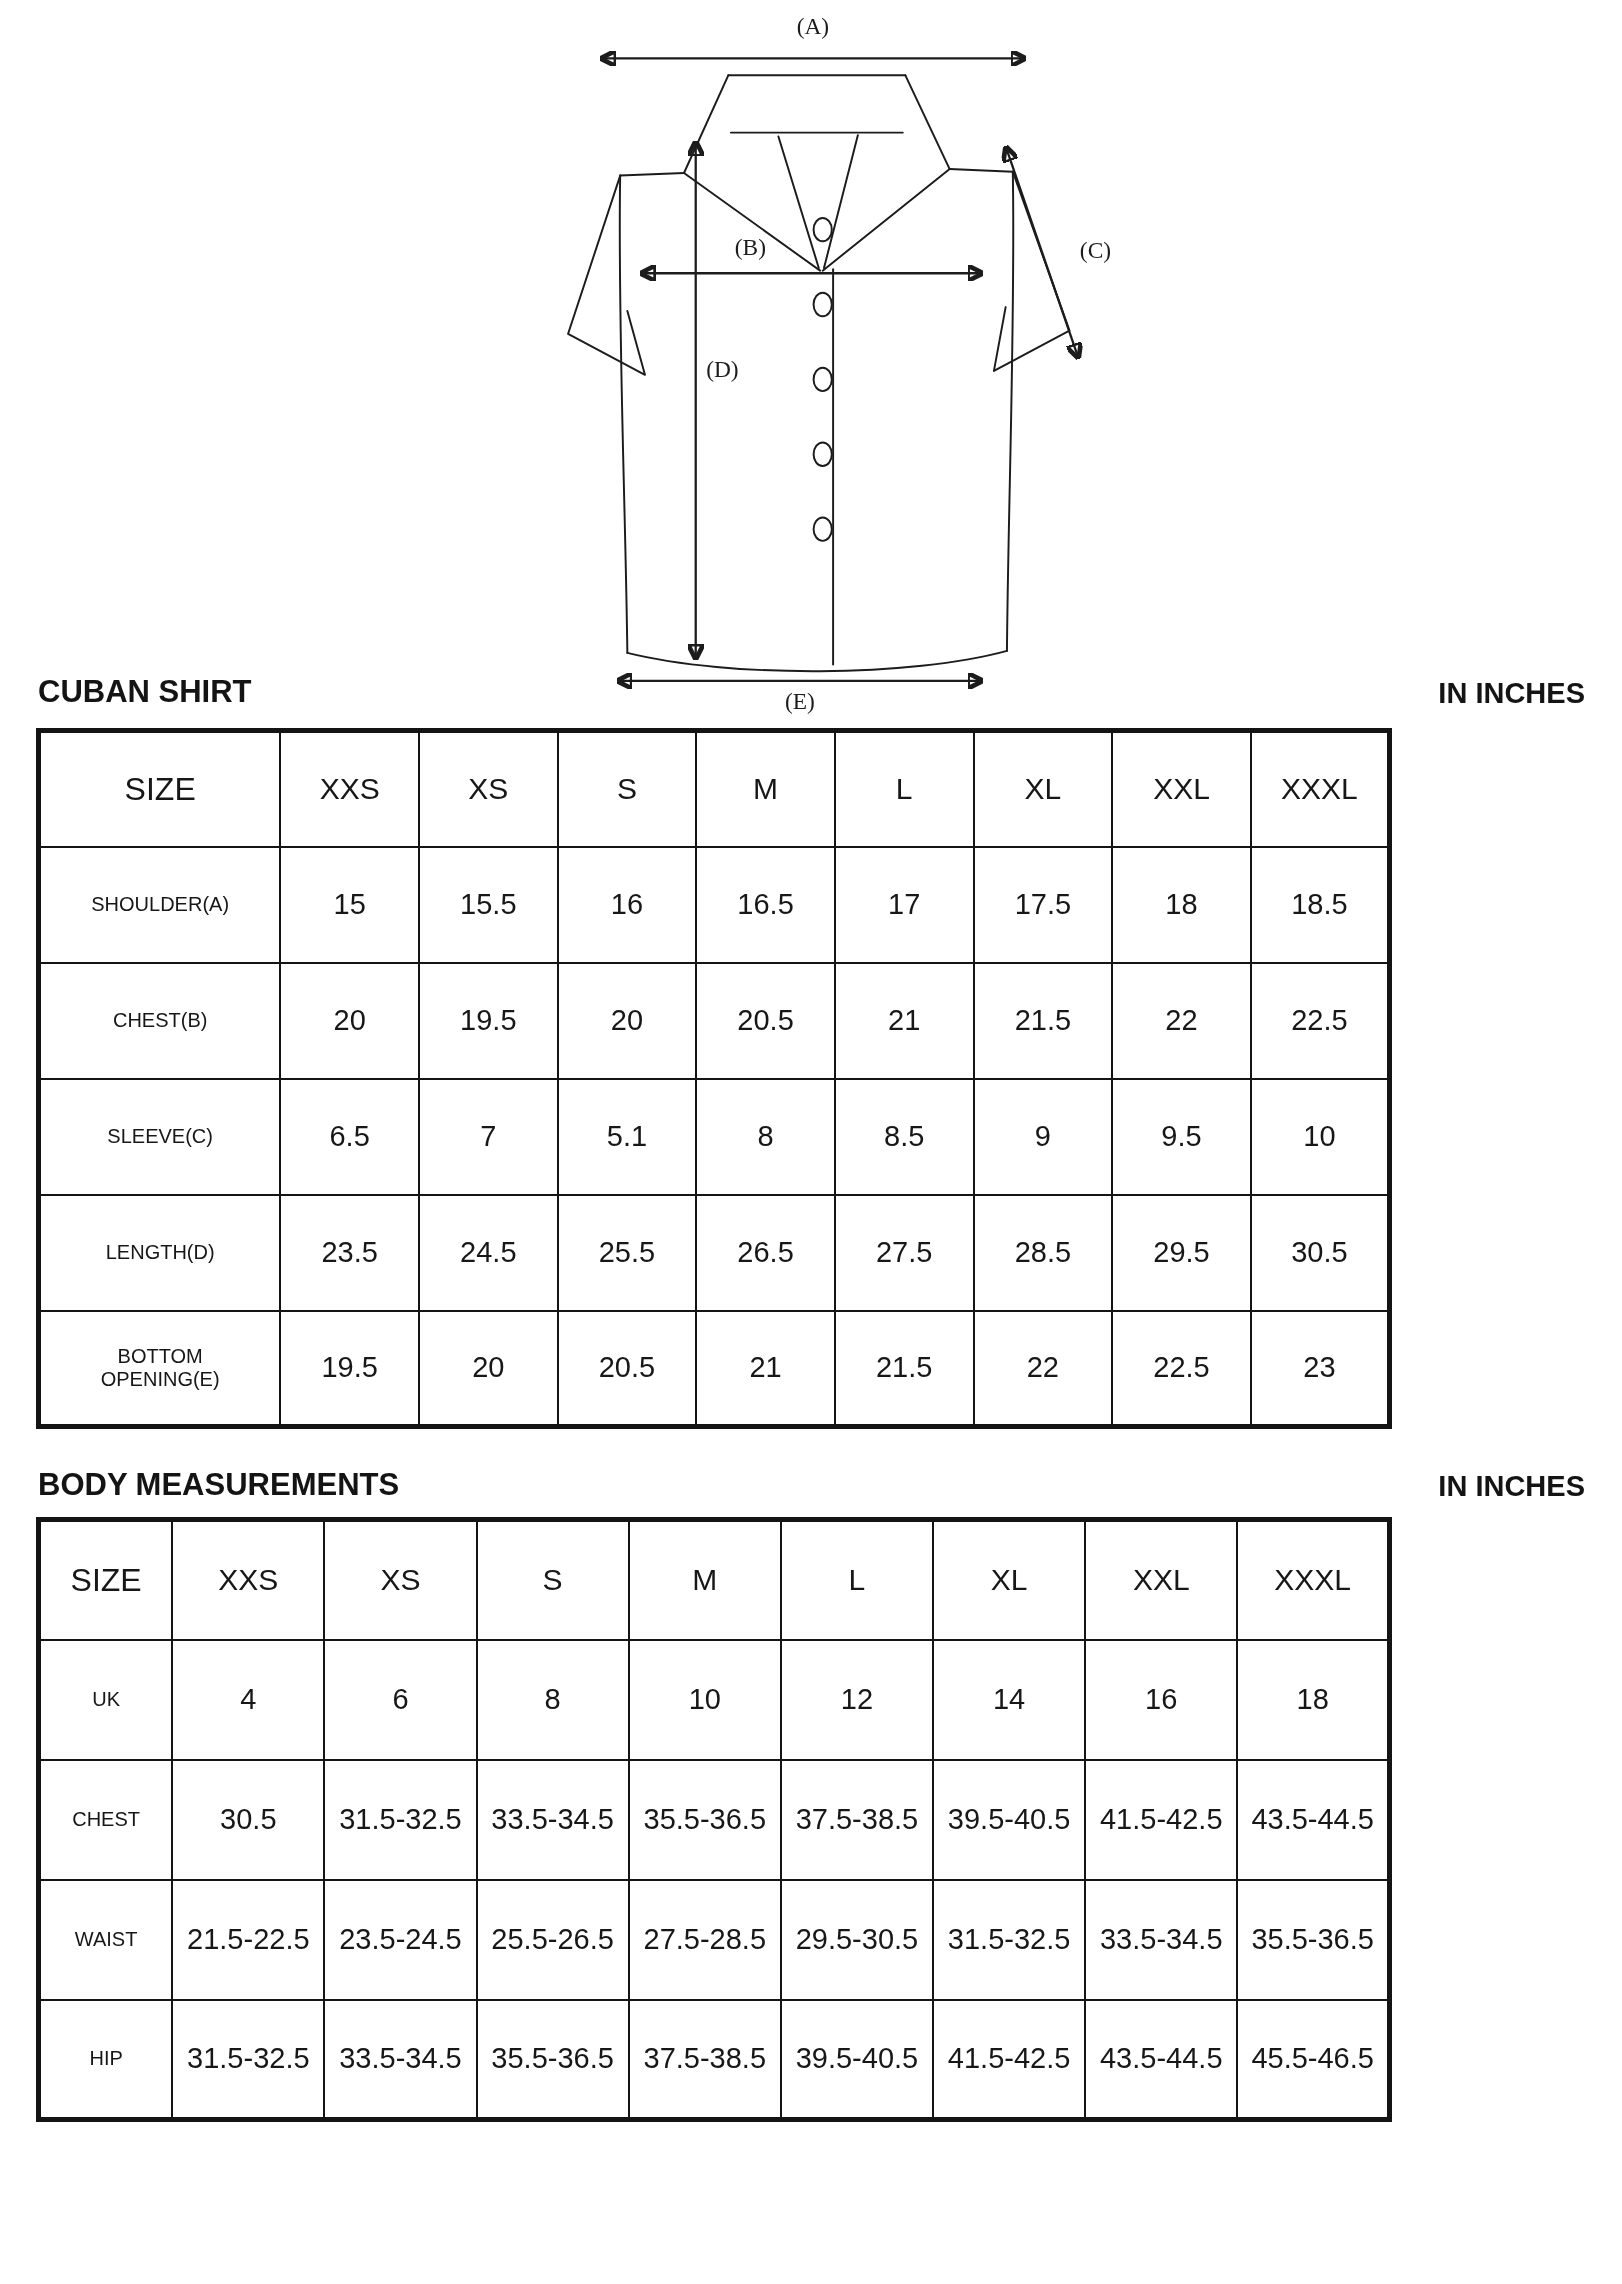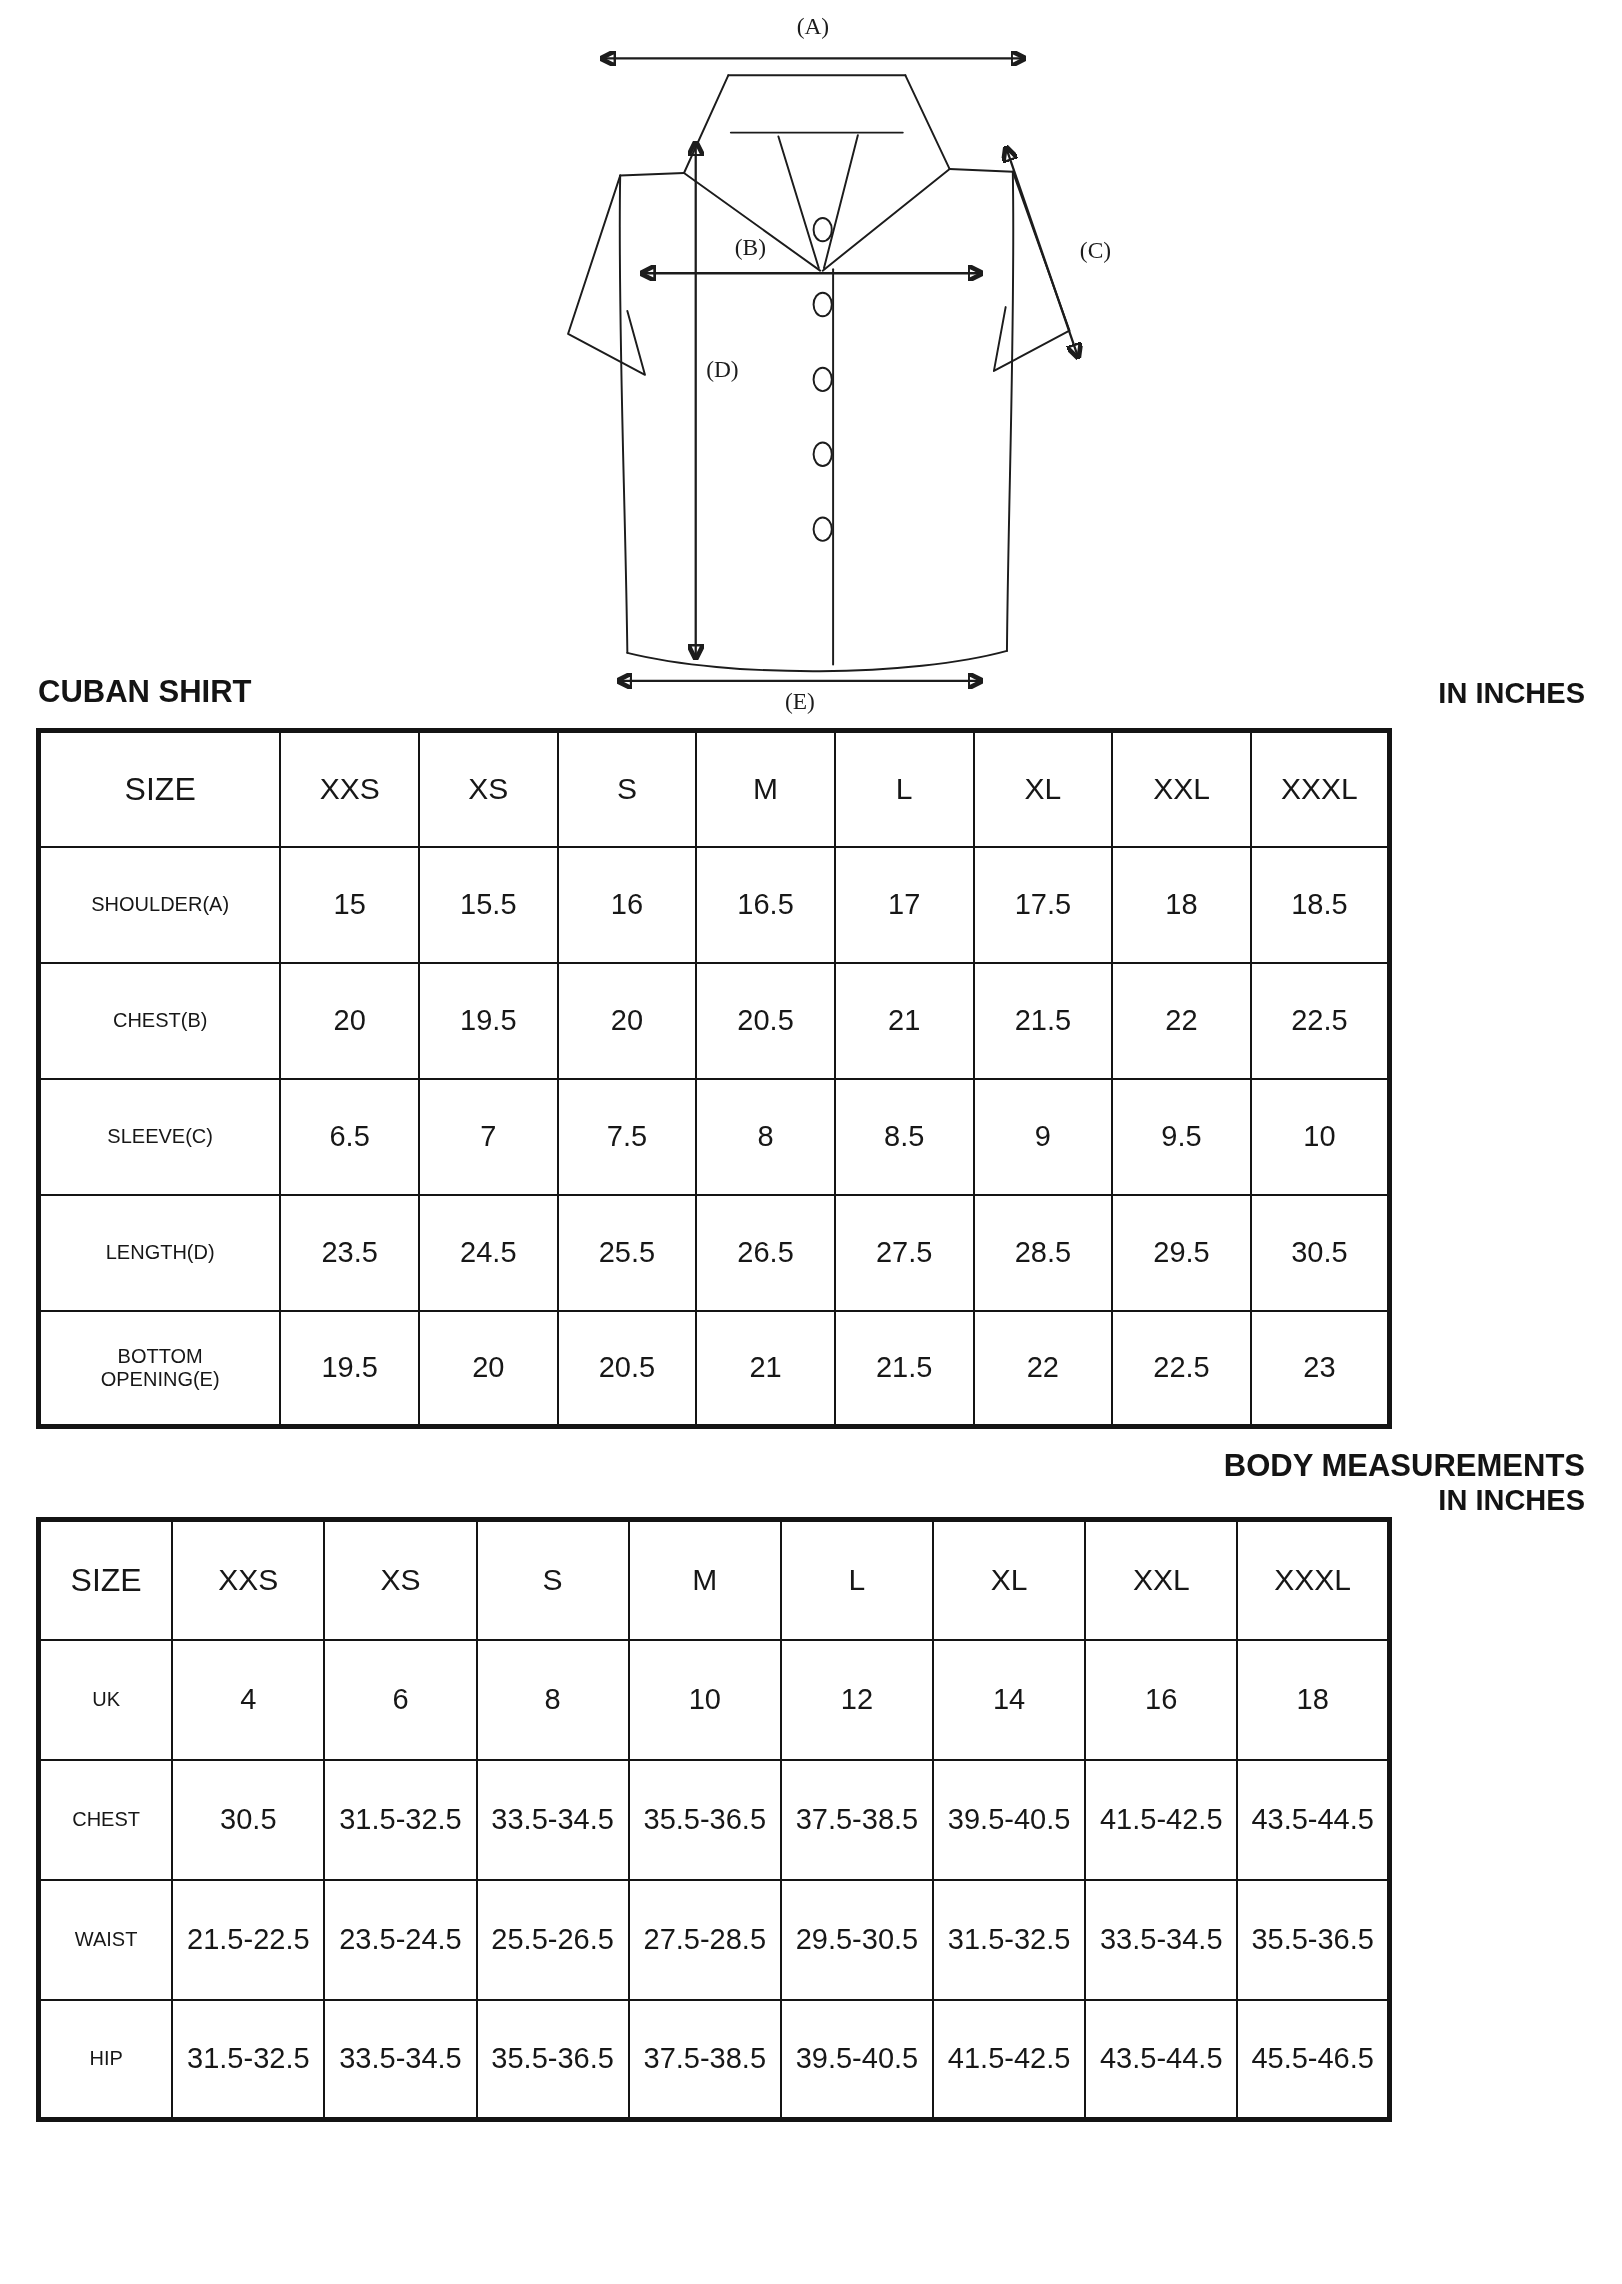--- a/index.html
+++ b/index.html
@@ -21,21 +21,21 @@
   .diagram text{
     font-family:"Liberation Serif",serif;
     font-size:36px;fill:#1c1c1c;stroke:none;
   }
   
   .section-head{
     position:absolute;left:38px;right:38px;height:55px;
     display:flex;justify-content:space-between;align-items:flex-end;
   }
   .head-shirt{top:655px;}
-  .head-body{top:1448px;flex-direction:column;}
+  .head-body{top:1448px;}
   .section-title{font-size:31px;font-weight:bold;letter-spacing:0px;}
   .unit-label{font-size:29px;font-weight:bold;}
   
   table.size-table{
     position:absolute;left:36px;width:1356px;
     border-collapse:collapse;table-layout:fixed;background:#fff;
     border:5.9px solid #141414;
   }
   .shirt-table{top:728px;}
   .body-table{top:1517px;}
@@ -172,21 +172,21 @@
           <td class="val">20.5</td>
           <td class="val">21</td>
           <td class="val">21.5</td>
           <td class="val">22</td>
           <td class="val">22.5</td>
         </tr>
         <tr>
           <td class="row-label"><span class="lbl">SLEEVE(C)</span></td>
           <td class="val">6.5</td>
           <td class="val">7</td>
-          <td class="val">7.5</td>
+          <td class="val">5.1</td>
           <td class="val">8</td>
           <td class="val">8.5</td>
           <td class="val">9</td>
           <td class="val">9.5</td>
           <td class="val">10</td>
         </tr>
         <tr>
           <td class="row-label"><span class="lbl">LENGTH(D)</span></td>
           <td class="val">23.5</td>
           <td class="val">24.5</td>

